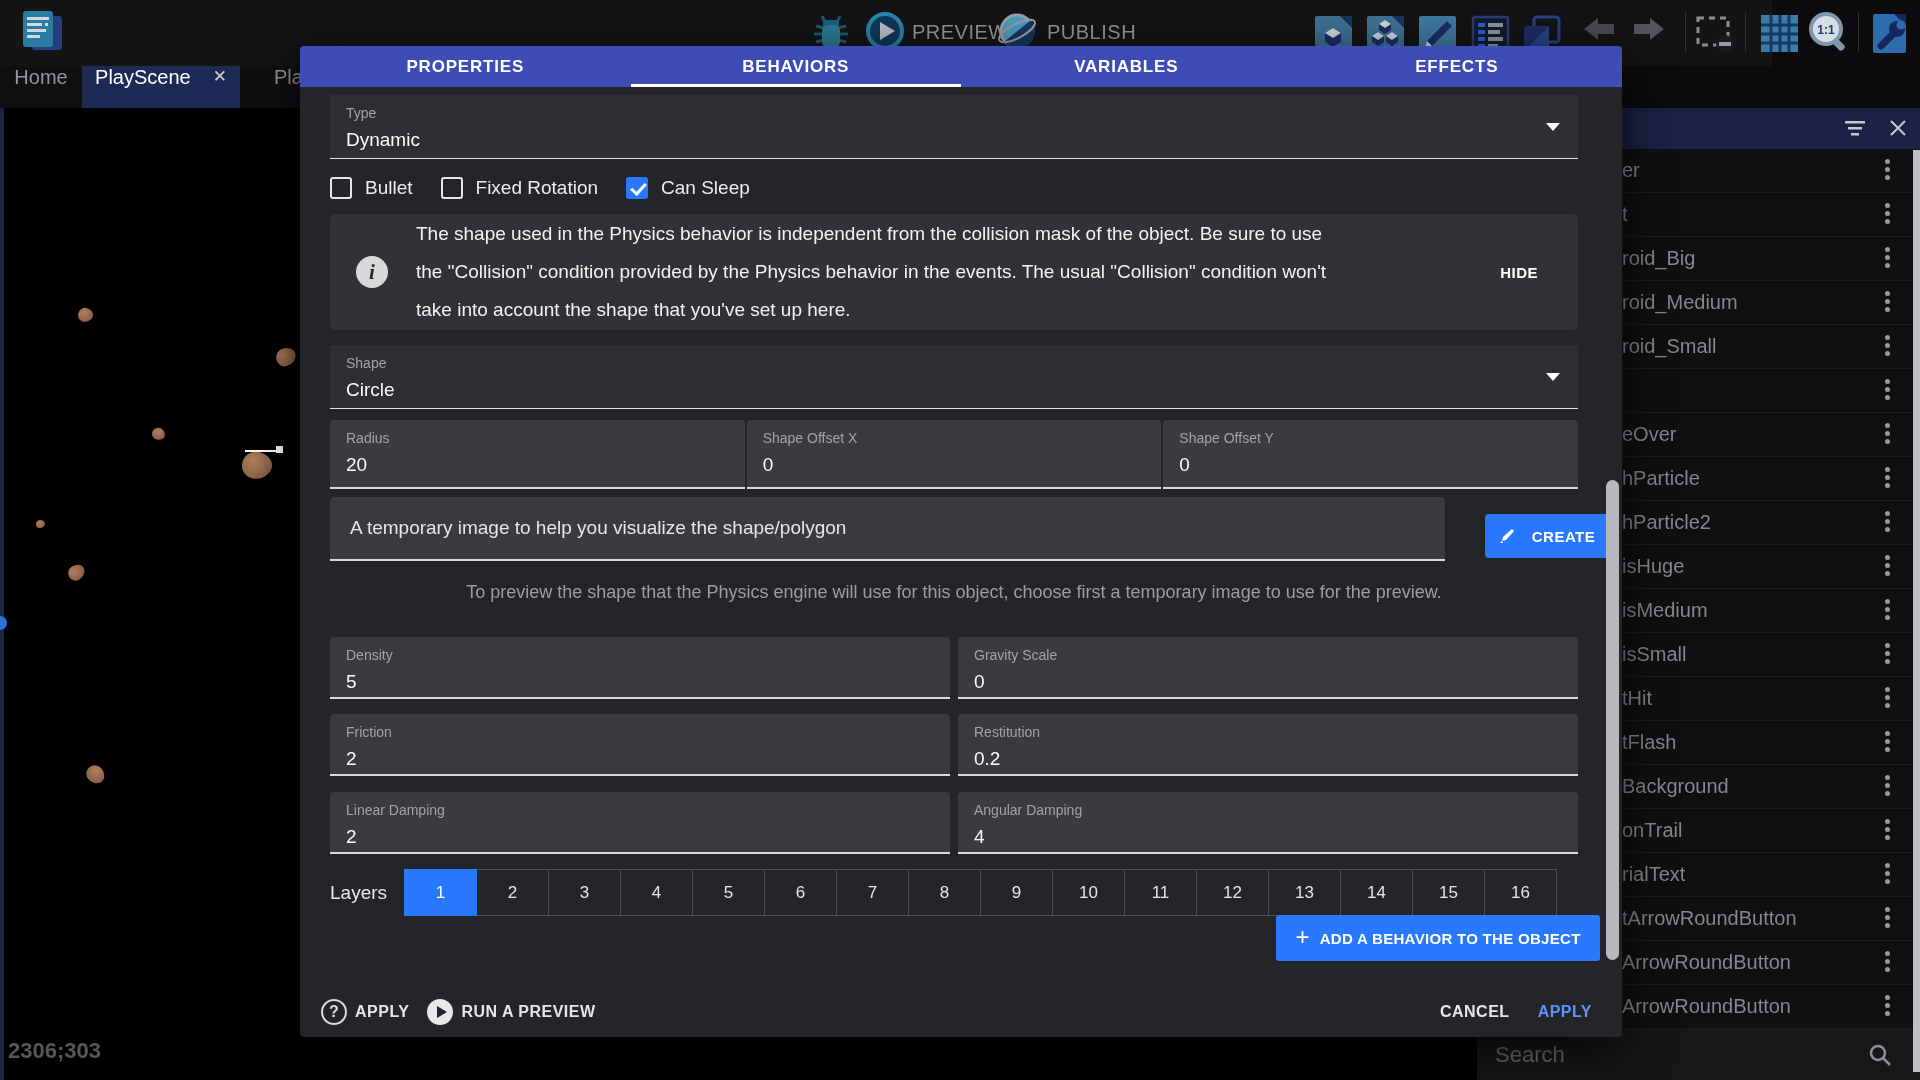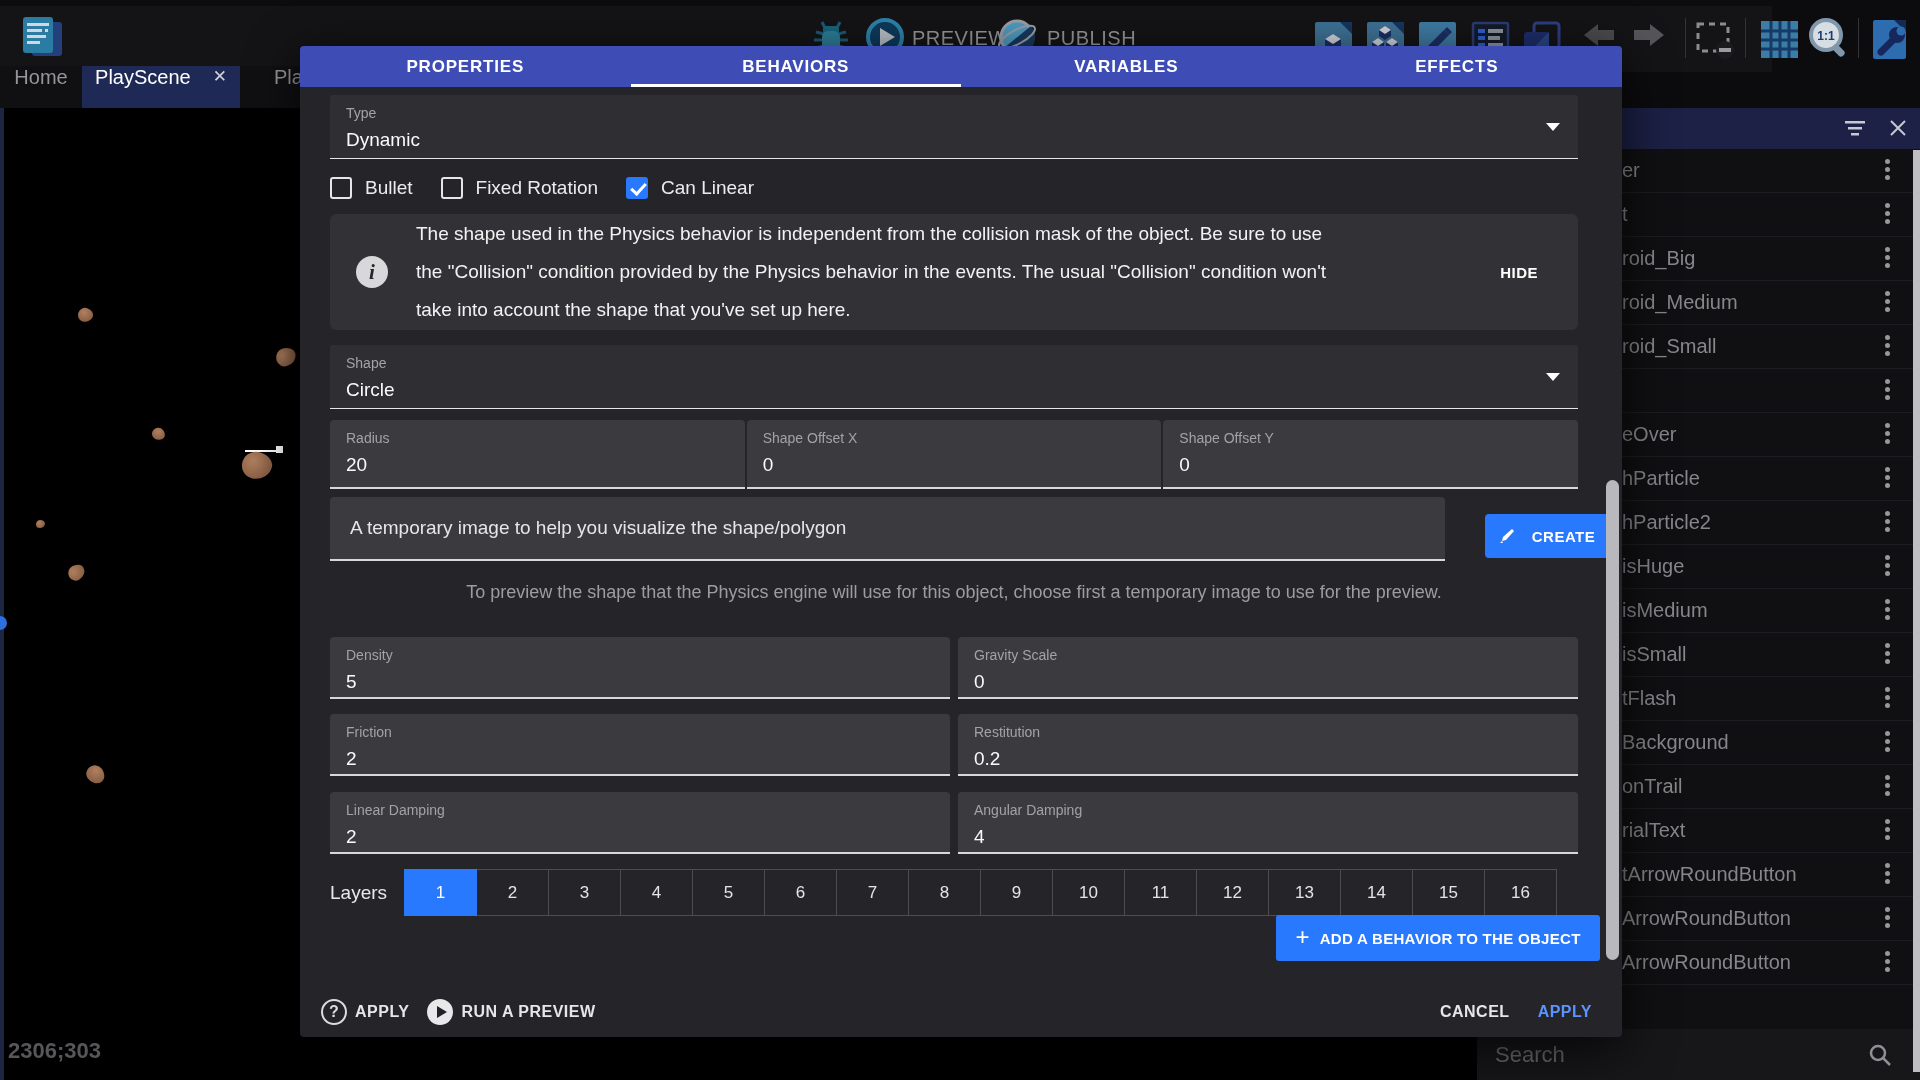--- a/index.html
+++ b/index.html
@@ -1,20 +1,20 @@
 <!DOCTYPE html>
 <html><head>
 <meta charset="utf-8">
 <style>
   * { margin:0; padding:0; box-sizing:border-box; }
   html,body { width:1920px; height:1080px; overflow:hidden; background:#0c0c0e;
               font-family:"Liberation Sans", sans-serif; }
 
   
-  #topbar { position:absolute; left:0; top:6px; width:1772px; height:66px; background:#141416; z-index:2;text-decoration:underline; }
+  #topbar { position:absolute; left:0; top:0; width:1772px; height:66px; background:#141416; z-index:2;text-decoration:underline; }
   .tico { position:absolute; }
   .tlabel { position:absolute; top:21px; font-size:20px; color:#98989c; letter-spacing:.5px; }
   .tsep { position:absolute; top:12px; width:1px; height:40px; background:#333338; }
 
   
   #tabstrip { position:absolute; left:0; top:66px; width:1477px; height:42px; background:#101013; z-index:2; }
   .stab { position:absolute; top:0; height:42px; display:flex; align-items:flex-start; justify-content:center;
           font-size:20px; color:#96969a; }
   .stab.active { background:#1e2a55; color:#fff; }
   .stab .x { margin-left:22px; font-size:17px; color:#cfd0d6; }
@@ -402,20 +402,28 @@
       </div>
       <div class="prow">
         <span class="ptxt">isSmall</span>
         <span class="kebab">
           <i></i>
           <i></i>
           <i></i>
         </span>
       </div>
       <div class="prow">
+        <span class="ptxt">tHit</span>
+        <span class="kebab">
+          <i></i>
+          <i></i>
+          <i></i>
+        </span>
+      </div>
+      <div class="prow">
         <span class="ptxt">tFlash</span>
         <span class="kebab">
           <i></i>
           <i></i>
           <i></i>
         </span>
       </div>
       <div class="prow">
         <span class="ptxt">Background</span>
         <span class="kebab">
@@ -493,21 +501,21 @@
     <label class="cb">
       <span class="cbbox"></span>
       <span>Bullet</span>
     </label>
     <label class="cb">
       <span class="cbbox"></span>
       <span>Fixed Rotation</span>
     </label>
     <label class="cb on">
       <span class="cbbox"></span>
-      <span>Can Linear</span>
+      <span>Can Sleep</span>
     </label>
   </div>
 
   <div id="infobox">
     <div class="info-ic">i</div>
     <div id="infotext">
       <div>The shape used in the Physics behavior is independent from the collision mask of the object. Be sure to use</div>
       <div>the "Collision" condition provided by the Physics behavior in the events. The usual "Collision" condition won't</div>
       <div>take into account the shape that you've set up here.</div>
     </div>

